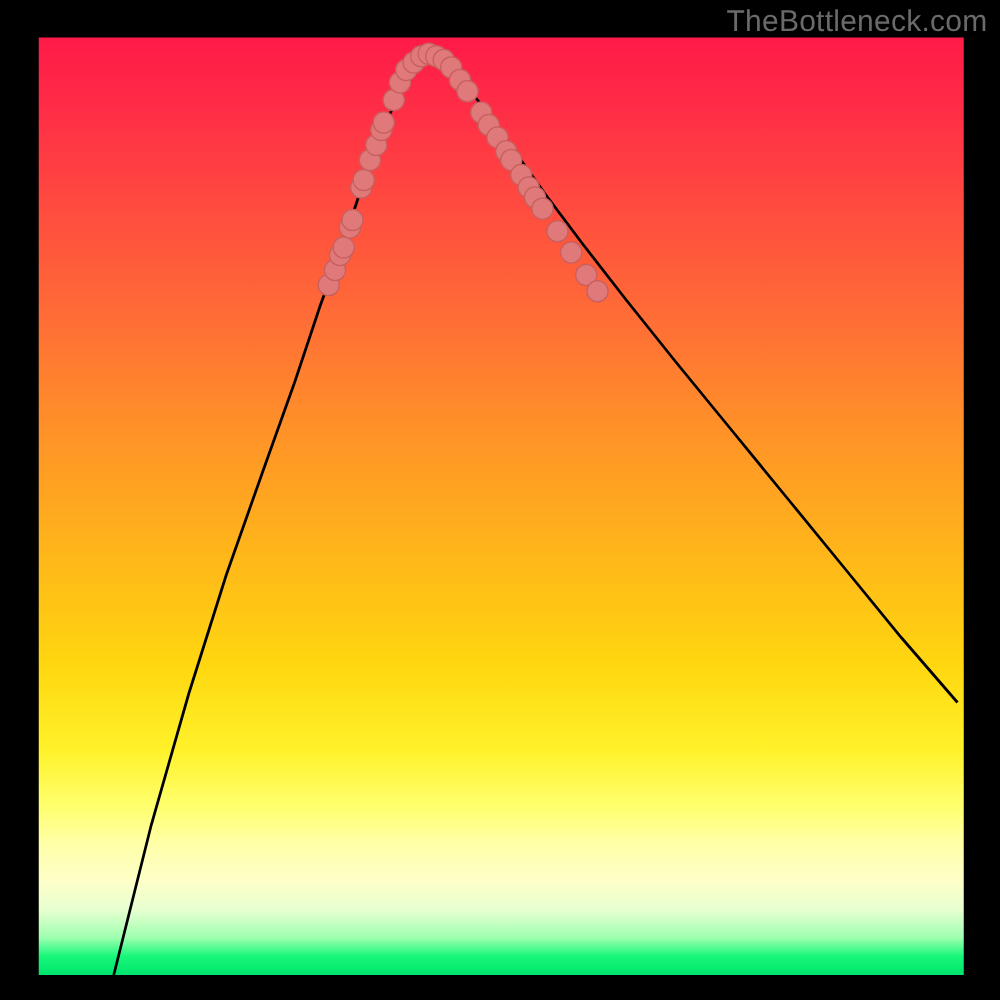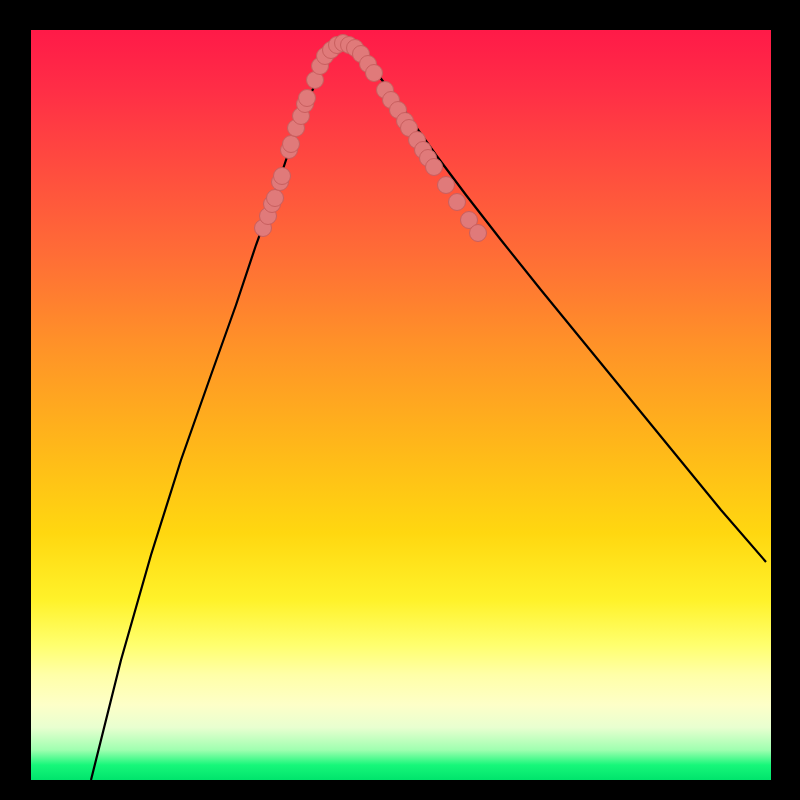--- a/index.html
+++ b/index.html
@@ -102,13 +102,14 @@
         <circle cx="392" cy="120" r="8.5" fill="#e07a7a" stroke="#c85f5f" stroke-width="1"></circle>
         <circle cx="397" cy="128" r="8.5" fill="#e07a7a" stroke="#c85f5f" stroke-width="1"></circle>
         <circle cx="403" cy="137" r="8.5" fill="#e07a7a" stroke="#c85f5f" stroke-width="1"></circle>
         <circle cx="415" cy="155" r="8.5" fill="#e07a7a" stroke="#c85f5f" stroke-width="1"></circle>
         <circle cx="426" cy="172" r="8.5" fill="#e07a7a" stroke="#c85f5f" stroke-width="1"></circle>
         <circle cx="438" cy="190" r="8.5" fill="#e07a7a" stroke="#c85f5f" stroke-width="1"></circle>
         <circle cx="447" cy="203" r="8.5" fill="#e07a7a" stroke="#c85f5f" stroke-width="1"></circle>
       </g>
   </svg>
 
+  <div class="watermark">TheBottleneck.com</div>
 </div>
 
 </body></html>

